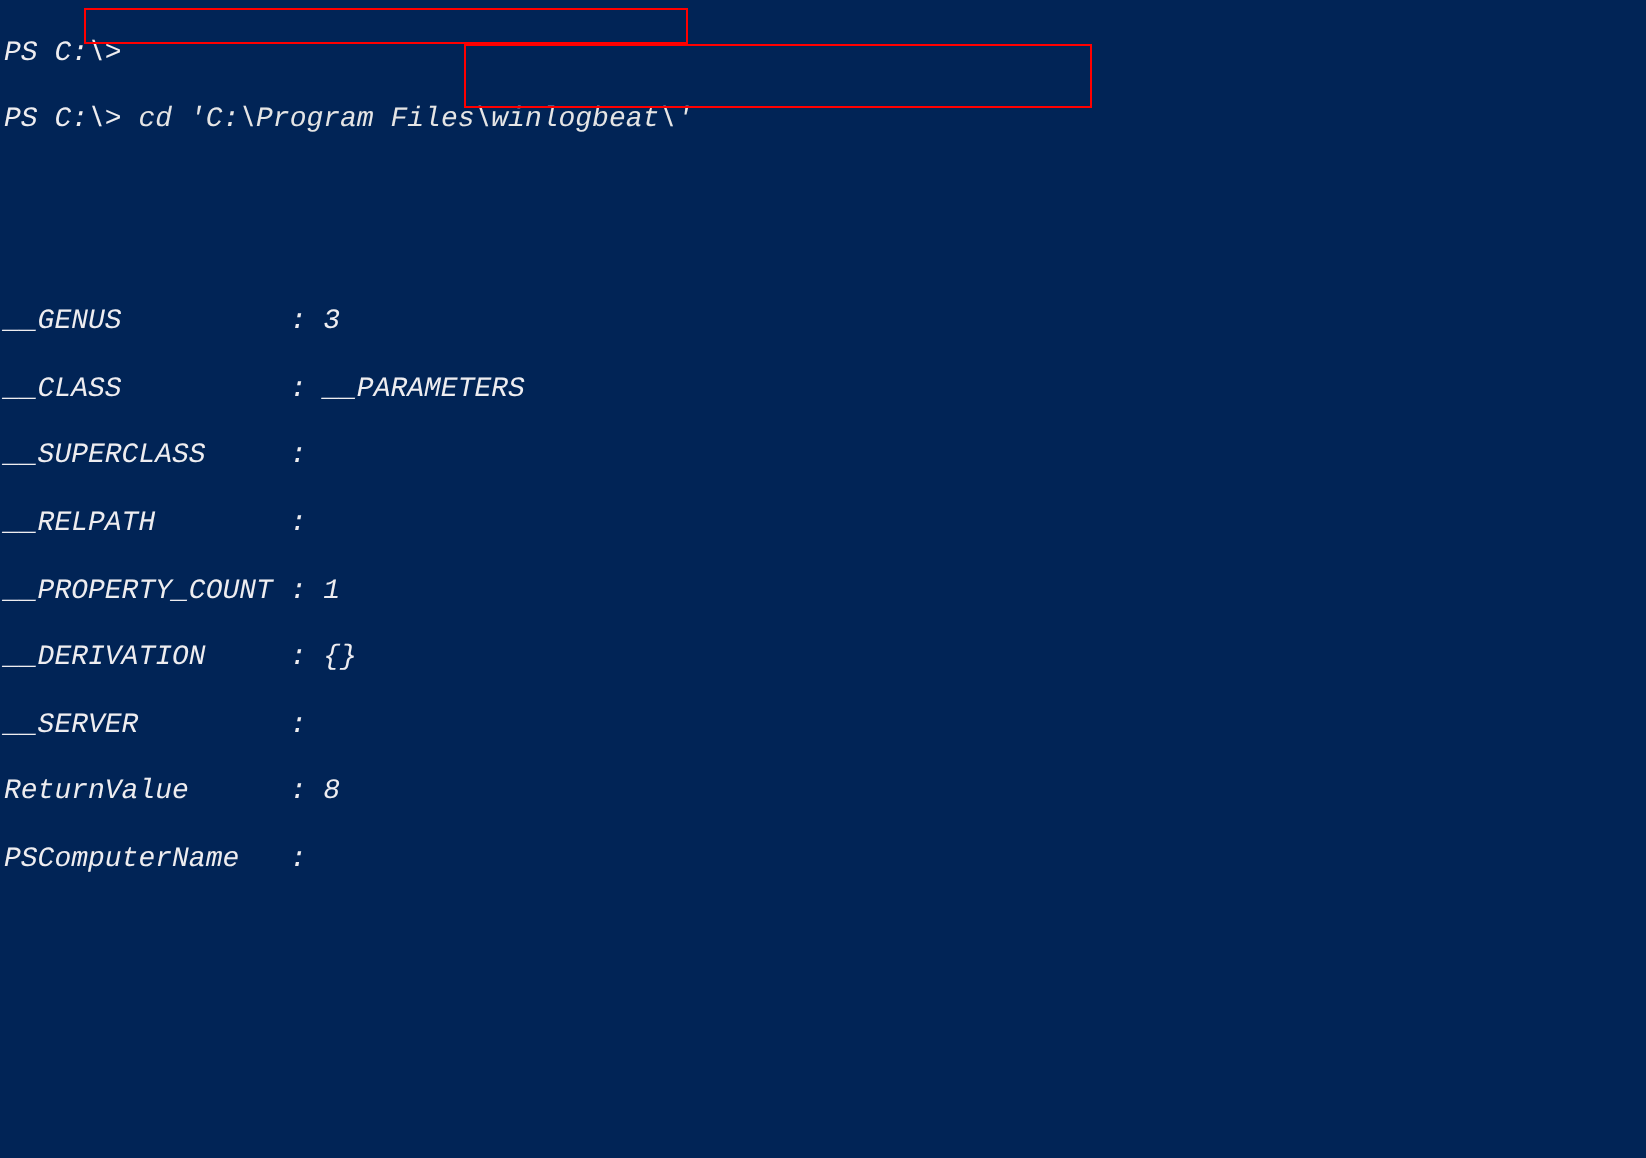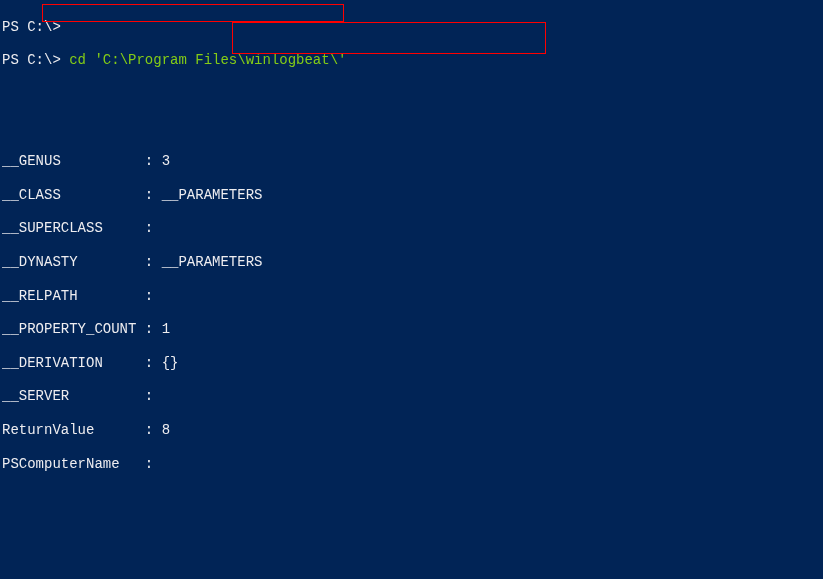--- a/index.html
+++ b/index.html
@@ -17,26 +17,27 @@
       width: 823px;
       height: 579px;
       overflow: hidden;
       position: relative;
     }
     .terminal {
       white-space: pre;
     }
     .line {
       min-height: 16.8px;
+      font-style: italic;
     }
     .prompt {
       color: #eeedf0;
     }
     .cmd-yellow {
-      color: #84cc16;
+      color: #e5e5e5;
     }
     .highlight-box-1 {
       position: absolute;
       border: 1px solid #ff0000;
       top: 4px;
       left: 42px;
       width: 302px;
       height: 18px;
       pointer-events: none;
     }
@@ -54,21 +55,20 @@
 <body>
 
 <div class="terminal">
 <div class="line">PS C:\&gt;</div>
 <div class="line"><span class="prompt">PS C:\&gt; </span><span class="cmd-yellow">cd 'C:\Program Files\winlogbeat\'</span></div>
 <div class="line"></div>
 <div class="line"></div>
 <div class="line">__GENUS          : 3</div>
 <div class="line">__CLASS          : __PARAMETERS</div>
 <div class="line">__SUPERCLASS     :</div>
-<div class="line">__DYNASTY        : __PARAMETERS</div>
 <div class="line">__RELPATH        :</div>
 <div class="line">__PROPERTY_COUNT : 1</div>
 <div class="line">__DERIVATION     : {}</div>
 <div class="line">__SERVER         :</div>
 <div class="line">ReturnValue      : 8</div>
 <div class="line">PSComputerName   :</div>
 
 
 
 

